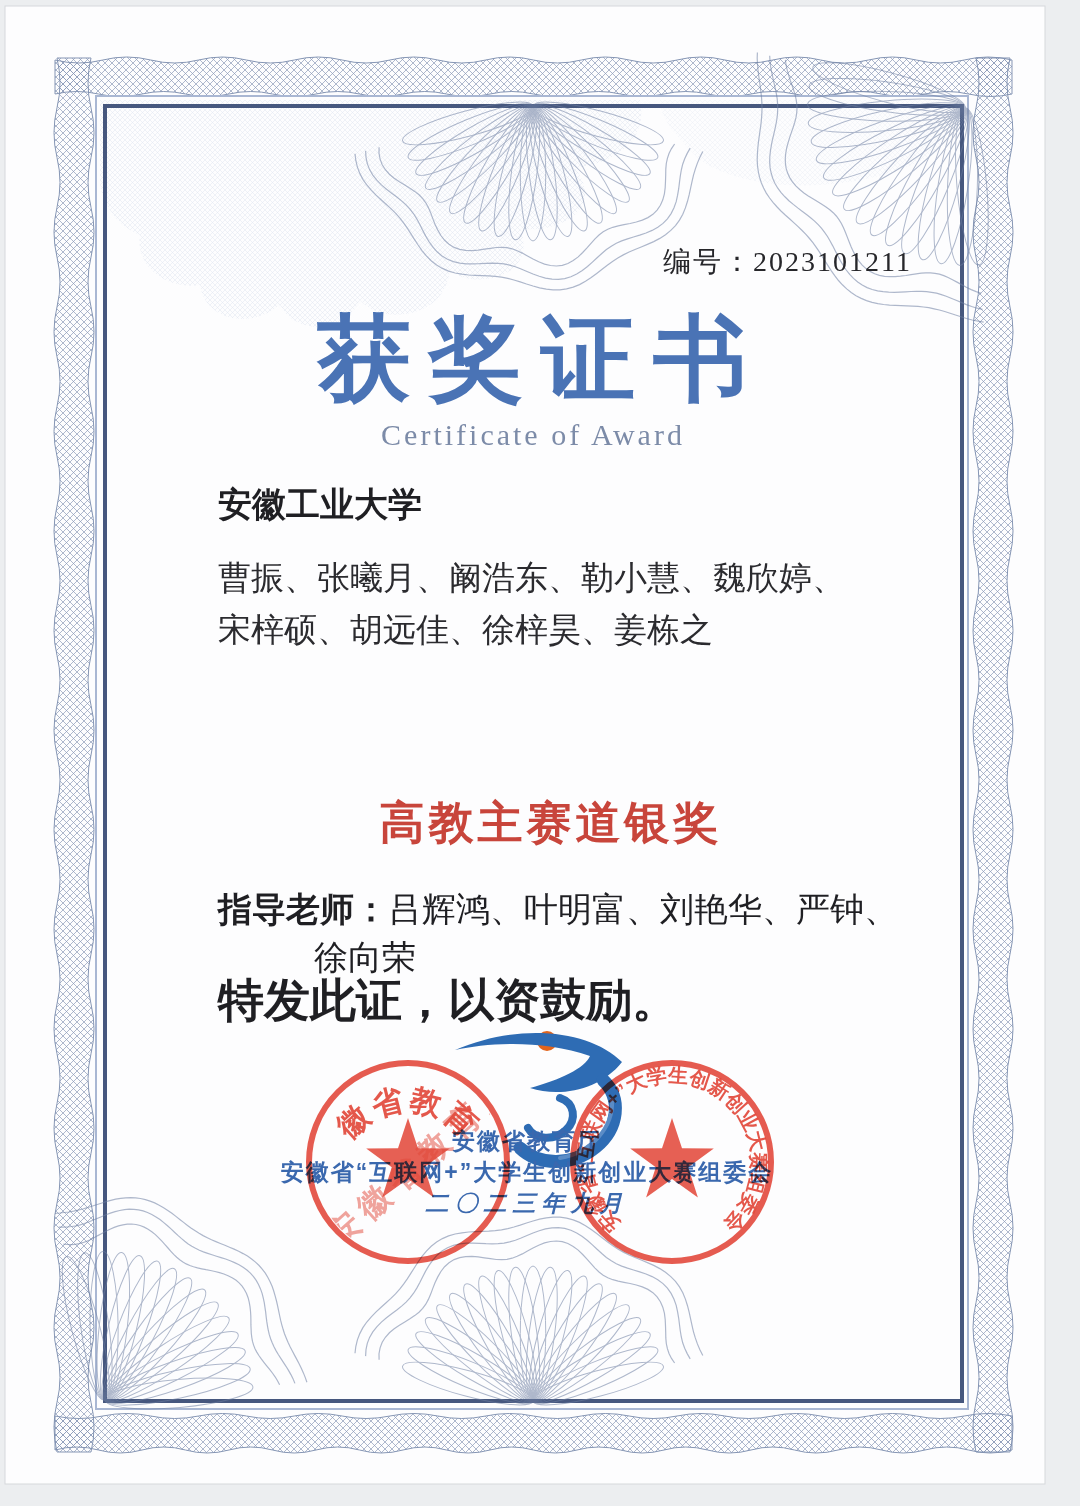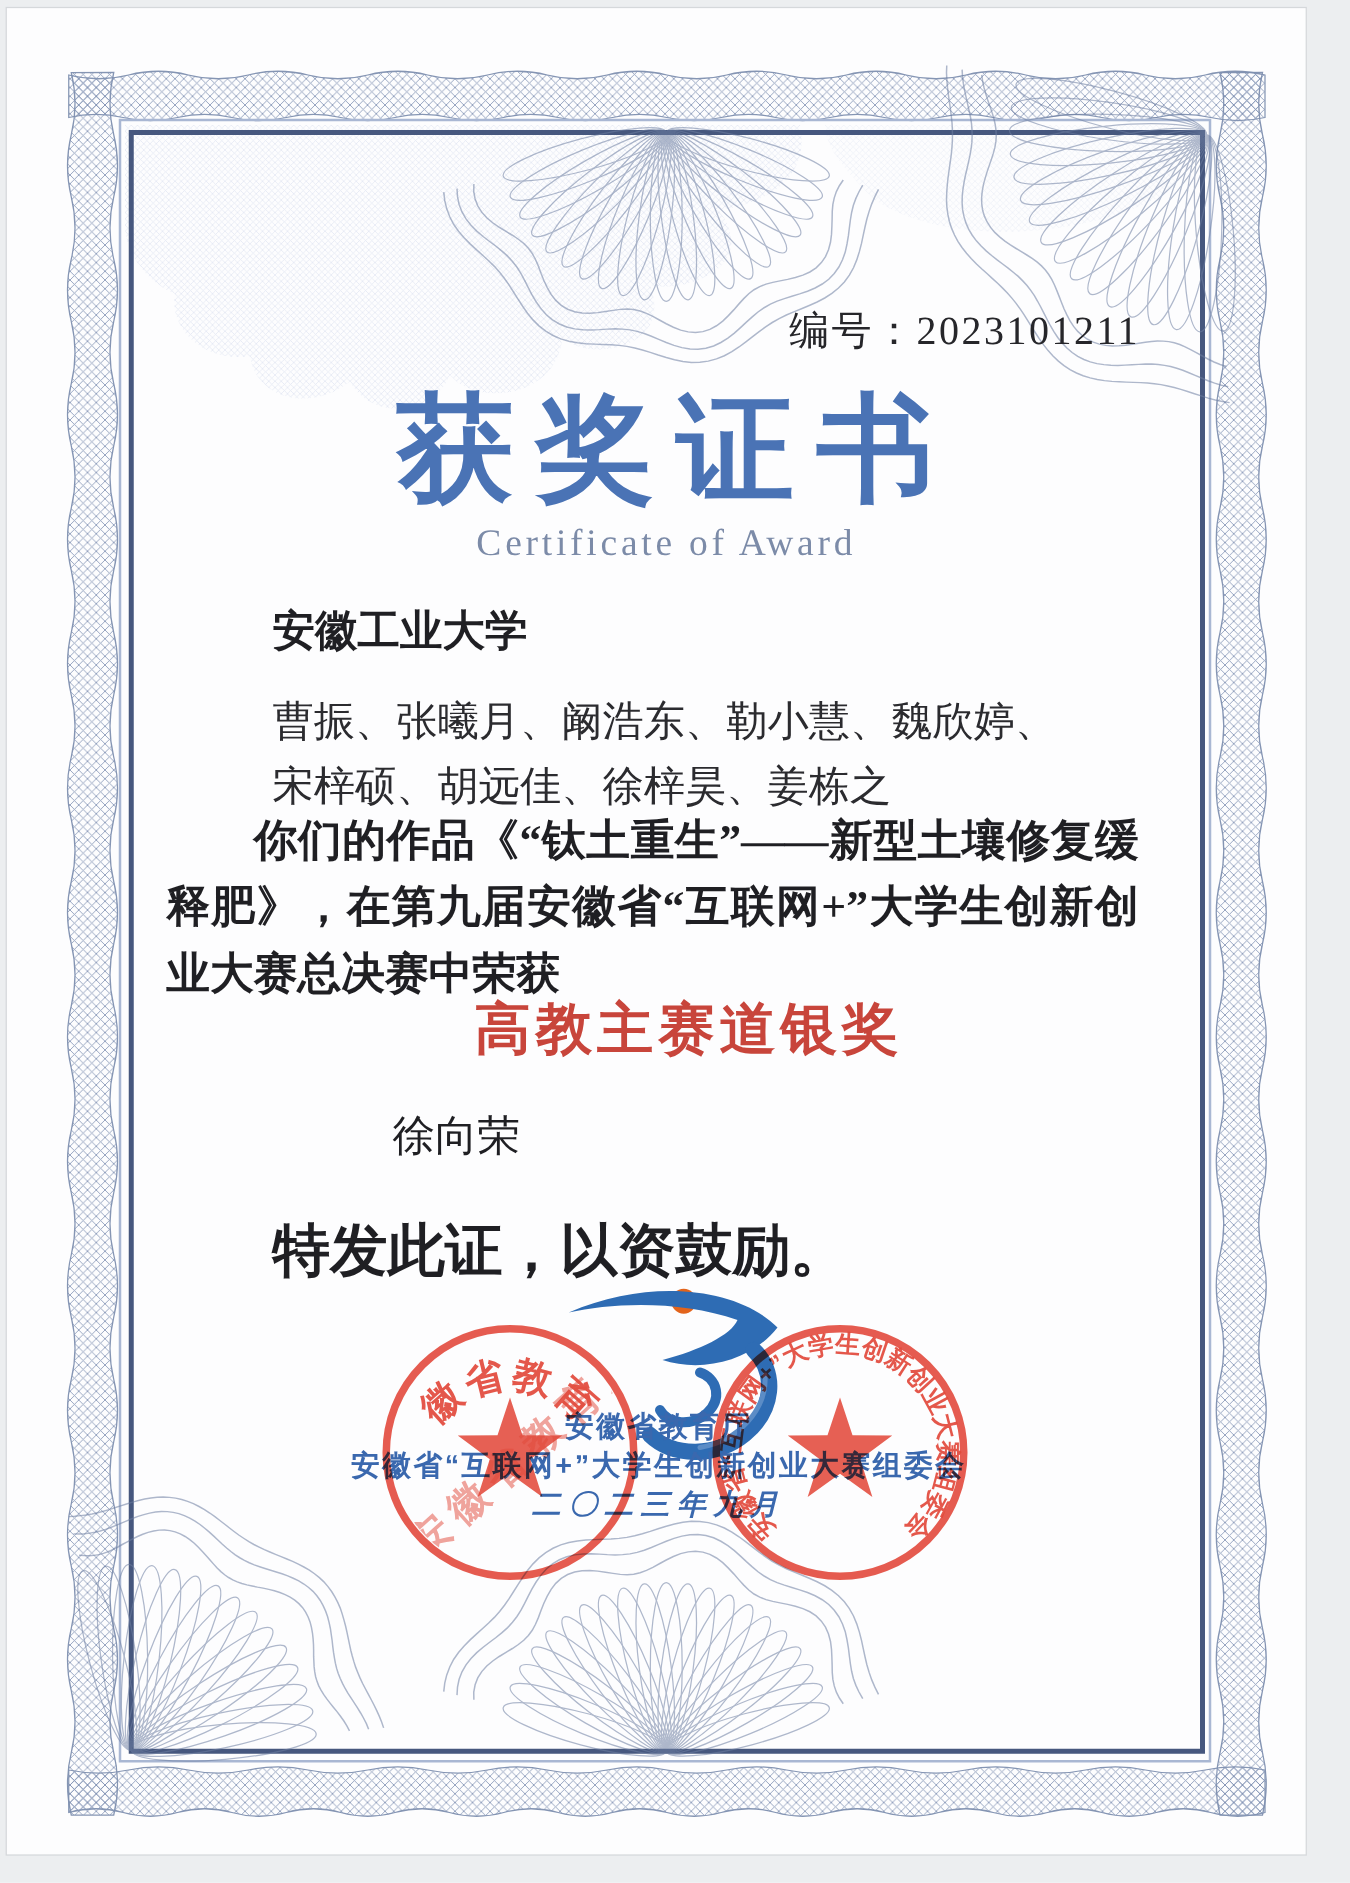--- a/index.html
+++ b/index.html
@@ -1,21 +1,21 @@
 <!DOCTYPE html>
 <html><head>
 <meta charset="utf-8">
 <style>
   html,body{margin:0;padding:0;background:#eceef0;}
   .page{position:relative;width:1080px;height:1506px;overflow:hidden;
         font-family:"Liberation Serif","DejaVu Serif",serif;color:#1f1f23;}
   .abs{position:absolute;}
   svg.layer{position:absolute;left:0;top:0;}
   
-  .serial{top:243px;right:168px;font-size:32px;letter-spacing:2px;color:#26262a;}
+  .serial{top:243px;right:168px;font-size:28px;letter-spacing:2px;color:#26262a;}
   .title-cn{left:0;right:14px;top:296px;text-align:center;font-size:94px;font-weight:700;
             letter-spacing:18px;color:#4a73b5;padding-left:16px;}
   .title-en{left:0;right:14px;top:418px;text-align:center;font-size:30px;letter-spacing:3px;color:#7c8ba8;}
   .recipient{left:218px;top:482px;}
   .university{font-size:34px;font-weight:700;margin-bottom:24px;}
   .members{font-size:33px;line-height:52px;color:#2b2b2f;}
   .body-par{left:133px;top:646px;width:778px;font-size:35px;font-weight:700;line-height:53px;
             text-indent:70px;text-align:justify;}
   .award{left:0;right:14px;top:793px;text-align:center;font-size:45px;font-weight:700;
          letter-spacing:4px;color:#c8453b;padding-left:36px;}
@@ -175,25 +175,27 @@
   <div class="abs recipient z2">
     <div class="university">安徽工业大学</div>
     <div class="members">
       <div>曹振、张曦月、阚浩东、勒小慧、魏欣婷、</div>
       <div>宋梓硕、胡远佳、徐梓昊、姜栋之</div>
     </div>
   </div>
 
   <div class="abs title-en z2">Certificate of Award</div>
 
-  <div class="abs body-par z2">你们的作品《“钛土重生”——新型土壤修复缓释肥》，在第九届安徽省“互联网+”大学生创新创业大赛总决赛中荣获</div>
 
   <div class="abs award z2">高教主赛道银奖</div>
 
   <div class="abs advisors z2">
+    <div>
+      <span class="label">指导老师：</span><span>吕辉鸿、叶明富、刘艳华、严钟、</span>
+    </div>
     <div class="line2">徐向荣</div>
   </div>
 
   <div class="abs closing z2">特发此证，以资鼓励。</div>
 
   <div class="abs issuer z2">
     <div>安徽省教育厅</div>
     <div>安徽省“互联网+”大学生创新创业大赛组委会</div>
     <div class="date">二〇二三年九月</div>
   </div>

